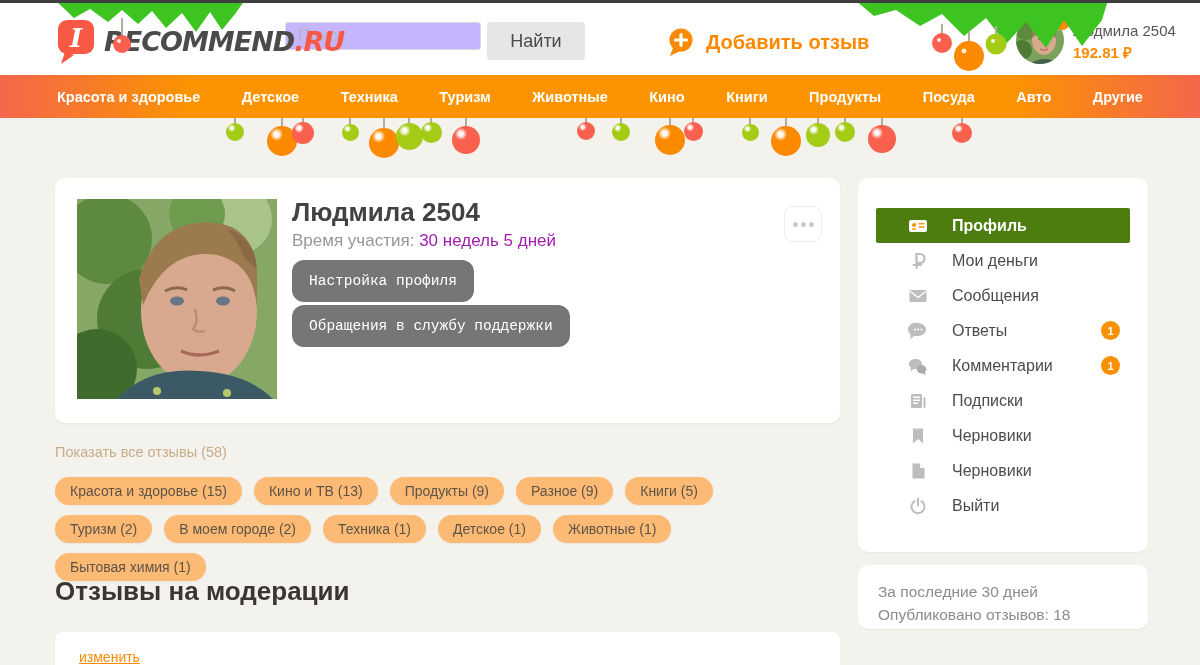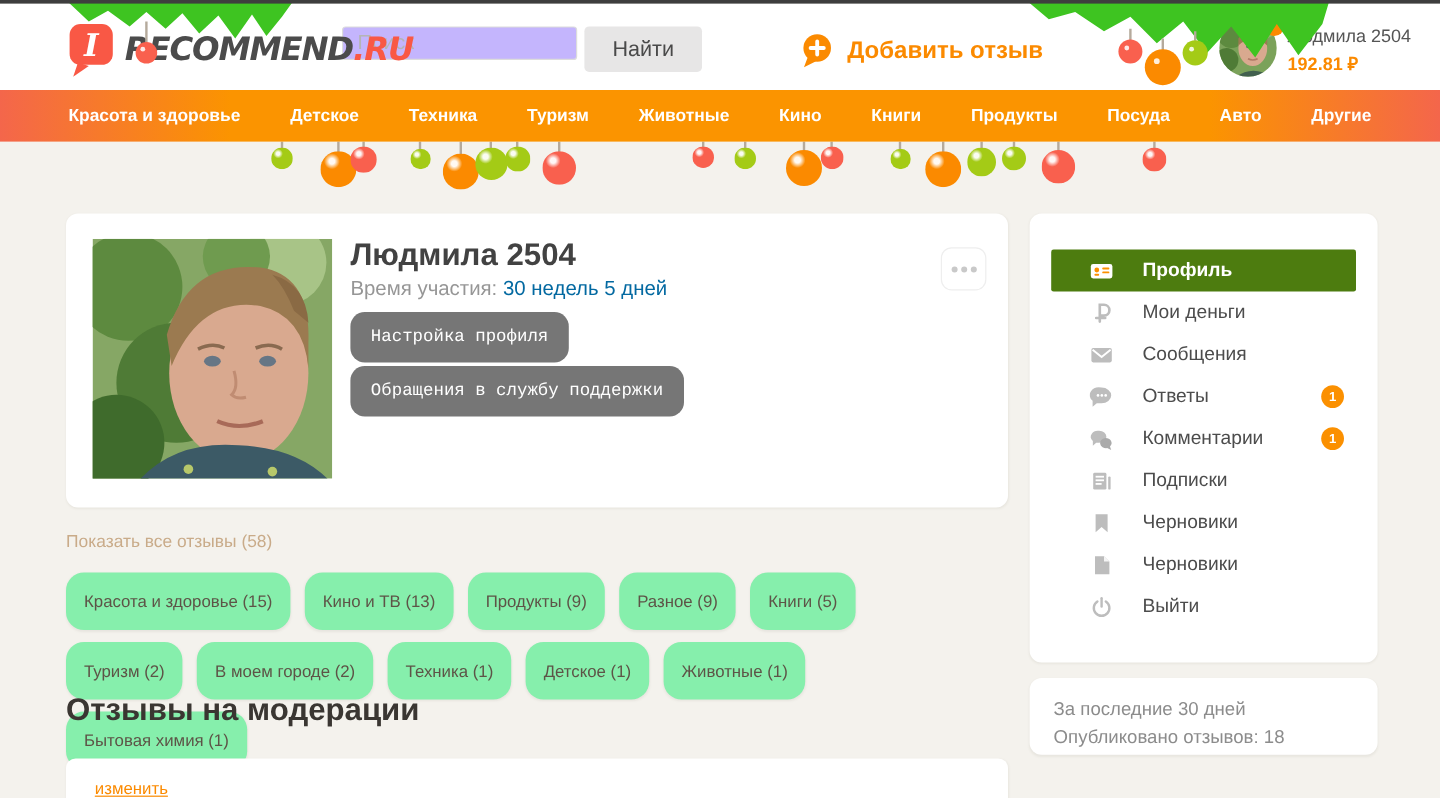--- a/index.html
+++ b/index.html
@@ -47,21 +47,21 @@
   .orn-string { position:absolute; width:2px; background:#b5aa9c; }
   .orn-ball { position:absolute; border-radius:50%; }
 
   
   .card { position:absolute; background:#fff; border-radius:10px; box-shadow:0 1px 2px rgba(90,80,60,.07); }
 
   .profile-card { left:55px; top:178px; width:785px; height:245px; }
   .profile-photo { position:absolute; left:22px; top:21px; width:200px; height:200px; overflow:hidden; }
   .profile-name { position:absolute; left:237px; top:19px; font-size:26px; font-weight:bold; color:#424242; }
   .profile-time { position:absolute; left:237px; top:53px; font-size:17px; color:#969696; }
-  .profile-time .val { color:#0369a1;text-align:right; }
+  .profile-time .val { color:#a21caf;text-align:right; }
   .gray-btn { position:absolute; left:237px; background:#767676; color:#fff; border:none; border-radius:12px; font-size:14.5px; padding:13px 17px; cursor:pointer; font-family:Liberation Mono, monospace; }
   .btn-settings { top:82px; }
   .btn-support { top:127px; }
   .more-btn { position:absolute; right:18px; top:28px; width:38px; height:36px; background:#fff; border:1px solid #eee; border-radius:9px; cursor:pointer; display:flex; align-items:center; justify-content:center; gap:3px; }
   .more-btn i { width:5px; height:5px; border-radius:50%; background:#c9c9c9; }
 
   
   .sidebar-card { left:858px; top:178px; width:290px; height:374px; padding-top:30px; }
   .menu-item { position:relative; height:35px; display:flex; align-items:center; cursor:pointer; padding-left:32px; margin:0 18px; }
   .menu-item.active { background:#4d7c0f; border-radius:2px; margin:0 18px; }
@@ -69,21 +69,21 @@
   .menu-label { font-size:16px; color:#4c4c4c; margin-left:24px; }
   .menu-item.active .menu-label { color:#fff; font-weight:bold; }
   .menu-badge { position:absolute; right:10px; width:19px; height:19px; border-radius:50%; background:#fb9000; color:#fff; font-size:11px; font-weight:bold; display:flex; align-items:center; justify-content:center; }
 
   .stats-card { left:858px; top:565px; width:290px; height:64px; padding:15px 20px; }
   .stats-line { font-size:15.5px; color:#8c8c8c; line-height:23px; }
 
   
   .show-all { position:absolute; left:55px; top:444px; font-size:14.5px; color:#c9ab89; cursor:pointer; }
   .chips { position:absolute; left:55px; top:477px; width:700px; display:flex; flex-wrap:wrap; gap:10px 12px; }
-  .chip { background:#86efac; border-radius:15px; padding:16px 15px; font-size:14px; color:#5d5447; cursor:pointer; box-shadow:0 1px 2px rgba(90,80,60,.08); white-space:nowrap; }
+  .chip { background:#fdba74; border-radius:15px; padding:6px 15px; font-size:14px; color:#5d5447; cursor:pointer; box-shadow:0 1px 2px rgba(90,80,60,.08); white-space:nowrap; }
 
   .section-title { position:absolute; left:55px; top:576px; font-size:26px; font-weight:bold; color:#3a3632; }
   .mod-card { left:55px; top:632px; width:785px; height:50px; border-radius:8px 8px 0 0; display:flex; align-items:center; padding:0 24px; }
   .mod-title { font-size:14px; color:#9b948a; flex:1; padding-right:20px; }
   .mod-edit { font-size:14px; color:#fb8a00; text-decoration:underline; cursor:pointer; white-space:nowrap; }
 </style>
 </head>
 <body>
 <div id="page">
 

